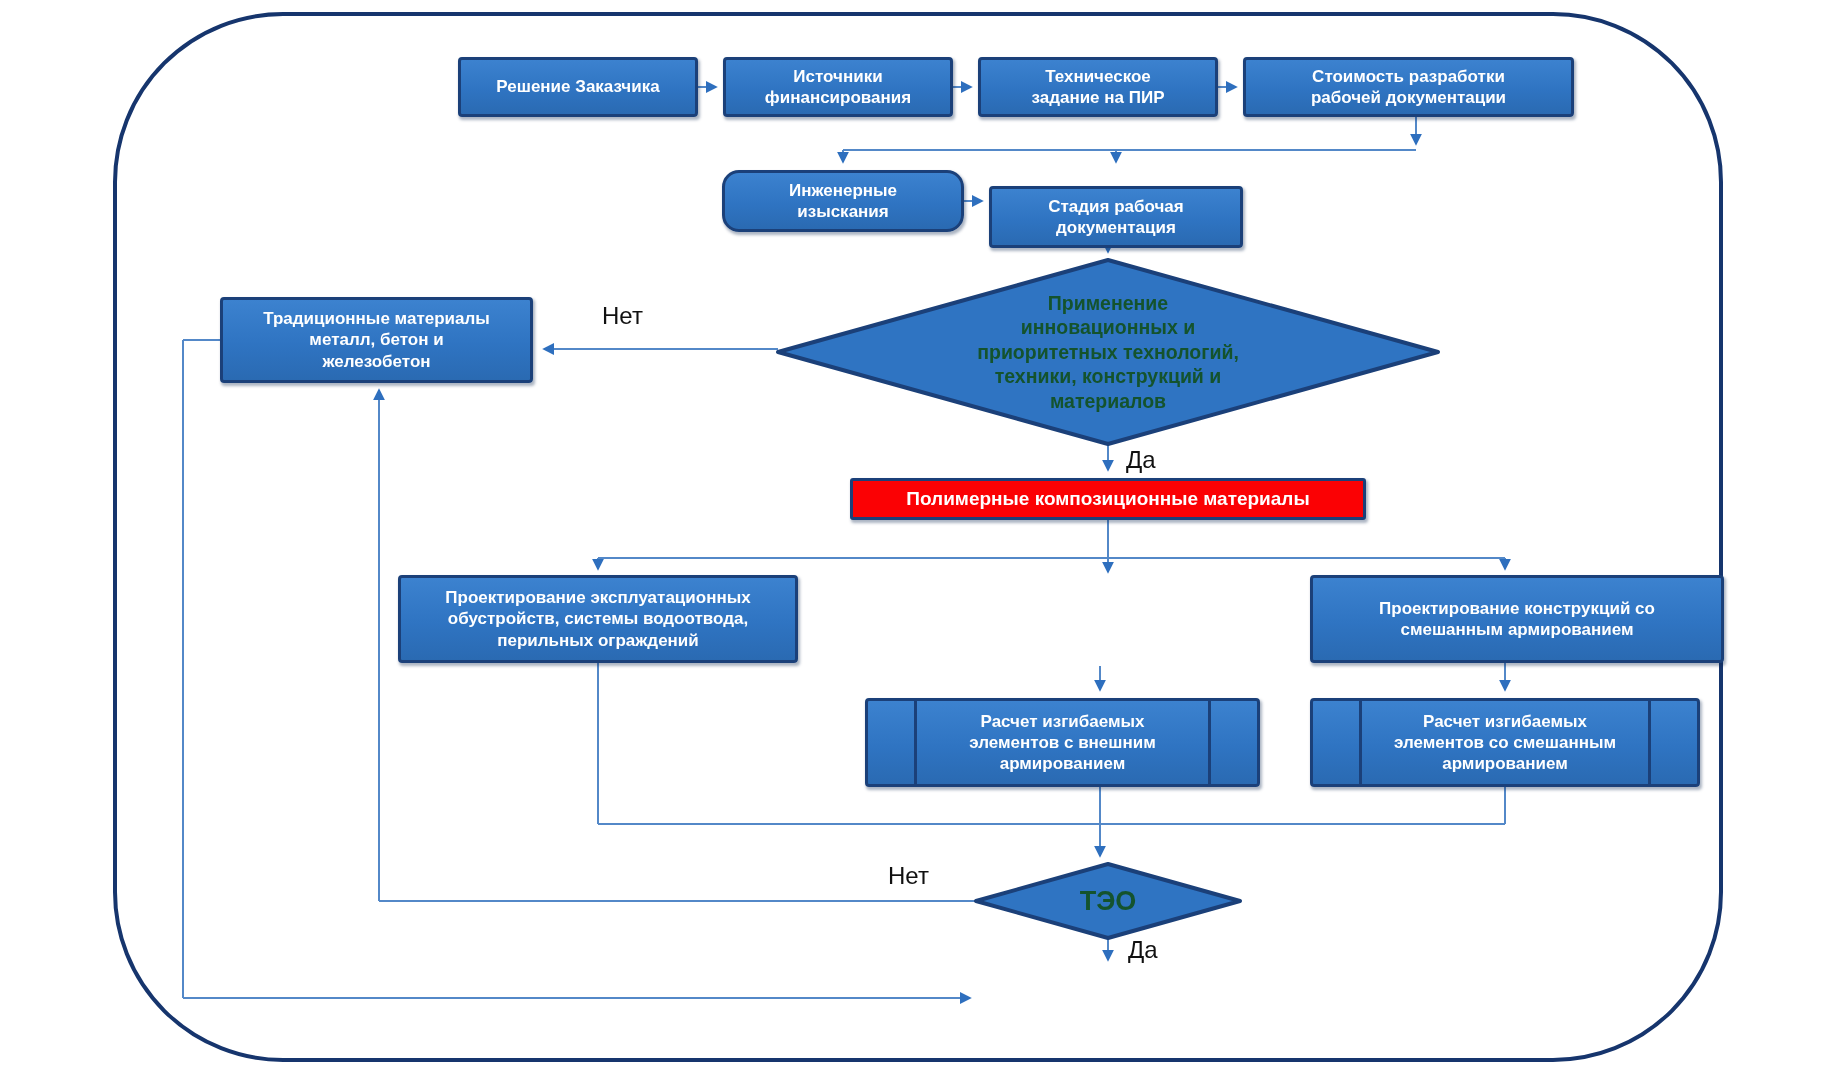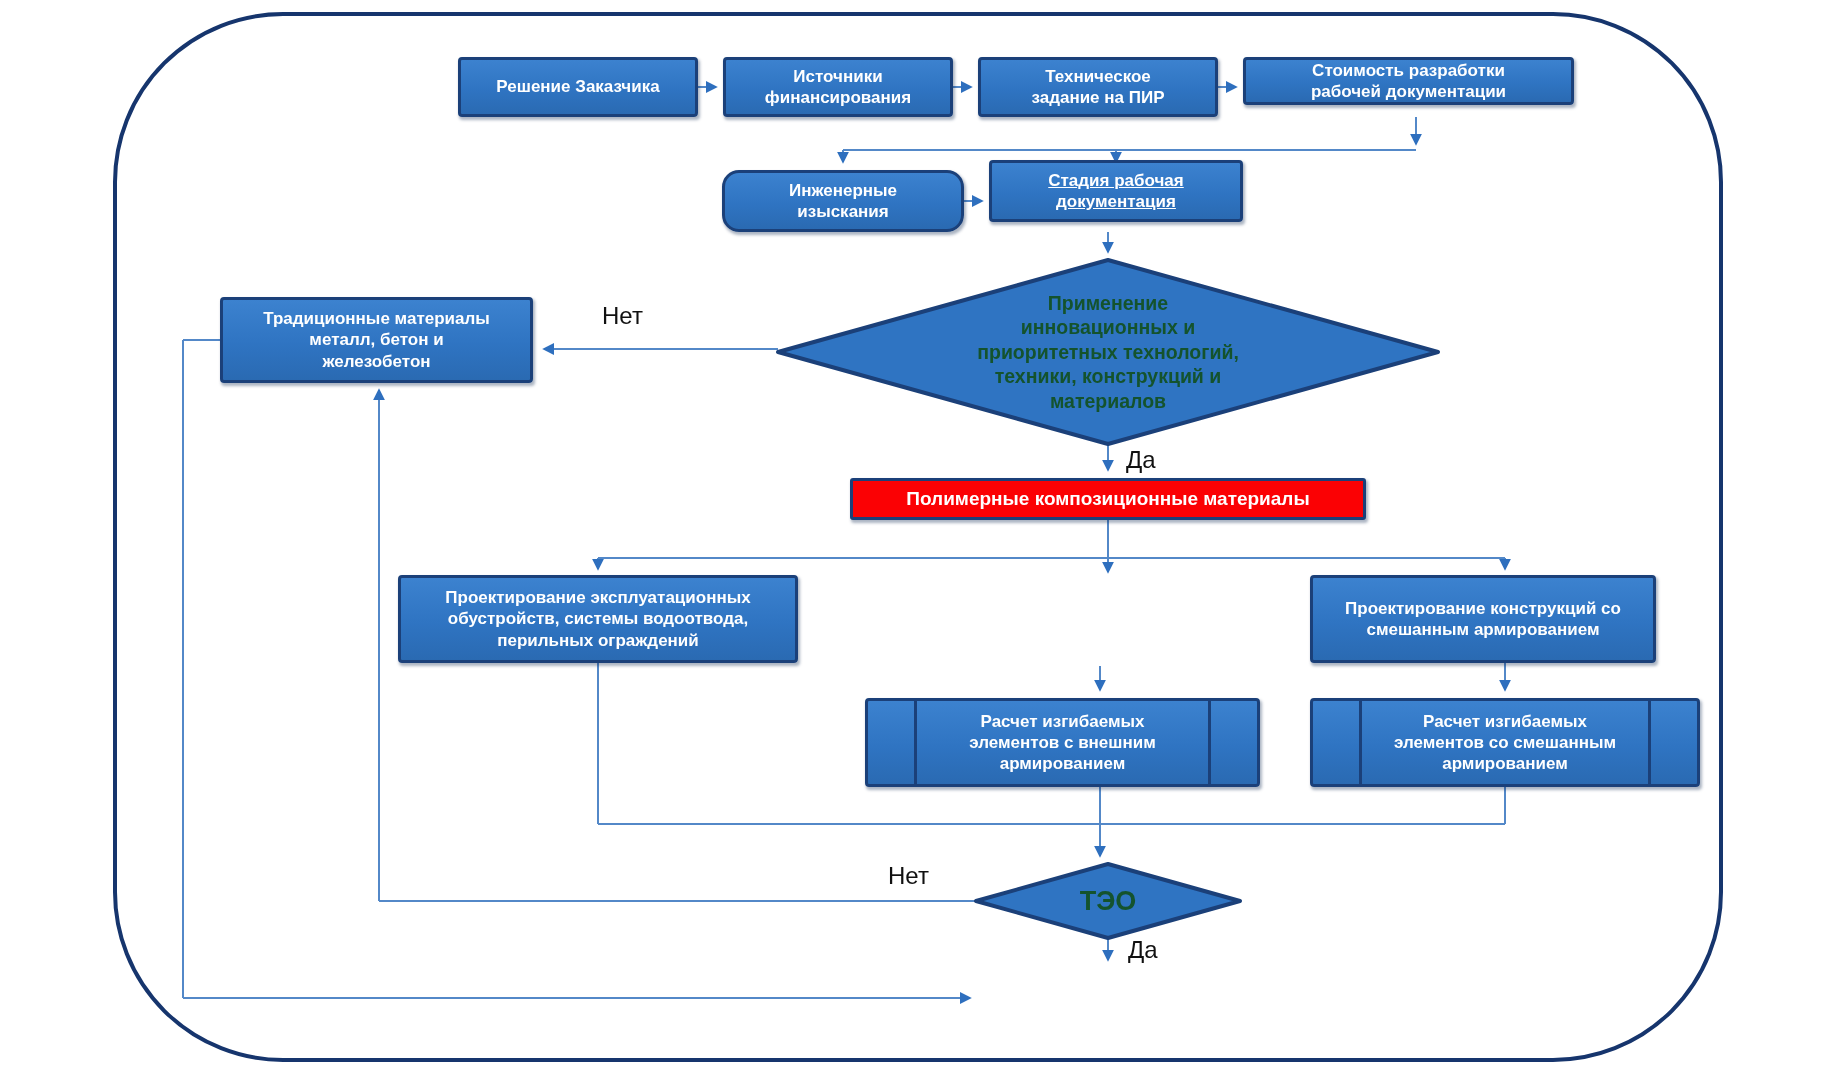--- a/index.html
+++ b/index.html
@@ -80,26 +80,26 @@
 
     <polygon points="1108,260 1438,352 1108,444 778,352" fill="#2f74c2" stroke="#1b4079" stroke-width="4" stroke-linejoin="round"></polygon>
     <polygon points="1108,864 1240,901 1108,938 976,901" fill="#2f74c2" stroke="#1b4079" stroke-width="4" stroke-linejoin="round"></polygon>
   </svg>
 
   <div class="node" style="left:458px;top:57px;width:240px;height:60px;">Решение Заказчика</div>
   <div class="node" style="left:723px;top:57px;width:230px;height:60px;">Источники
 финансирования</div>
   <div class="node" style="left:978px;top:57px;width:240px;height:60px;">Техническое
 задание на ПИР</div>
-  <div class="node" style="left:1243px;top:57px;width:331px;height:48px;">Стоимость разработки
+  <div class="node" style="left:1243px;top:57px;width:331px;height:60px;">Стоимость разработки
 рабочей документации</div>
 
   <div class="node" style="left:722px;top:170px;width:242px;height:62px;border-radius:17px;">Инженерные
 изыскания</div>
-  <div class="node" style="left:989px;top:160px;width:254px;height:62px;text-decoration:underline;">Стадия рабочая
+  <div class="node" style="left:989px;top:186px;width:254px;height:62px;">Стадия рабочая
 документация</div>
 
   <div class="dtext" style="left:908px;top:272px;width:400px;height:160px;font-size:19.5px;">Применение
 инновационных и
 приоритетных технологий,
 техники, конструкций и
 материалов</div>
 
   <div class="node" style="left:220px;top:297px;width:313px;height:86px;">Традиционные материалы
 металл, бетон и
@@ -108,21 +108,21 @@
   <div class="lbl" style="left:602px;top:302px;">Нет</div>
   <div class="lbl" style="left:1126px;top:446px;">Да</div>
   <div class="lbl" style="left:888px;top:862px;">Нет</div>
   <div class="lbl" style="left:1128px;top:936px;">Да</div>
 
   <div class="node red" style="left:850px;top:478px;width:516px;height:42px;">Полимерные композиционные материалы</div>
 
   <div class="node" style="left:398px;top:575px;width:400px;height:88px;">Проектирование эксплуатационных
 обустройств, системы водоотвода,
 перильных ограждений</div>
-  <div class="node" style="left:1310px;top:575px;width:346px;height:88px;">Проектирование конструкций со
+  <div class="node" style="left:1310px;top:575px;width:414px;height:88px;">Проектирование конструкций со
 смешанным армированием</div>
 
   <div class="node pre" style="left:865px;top:698px;width:395px;height:89px;">Расчет изгибаемых
 элементов с внешним
 армированием</div>
   <div class="node pre" style="left:1310px;top:698px;width:390px;height:89px;">Расчет изгибаемых
 элементов со смешанным
 армированием</div>
 
   <div class="dtext" style="left:976px;top:864px;width:264px;height:74px;font-size:27px;">ТЭО</div>

